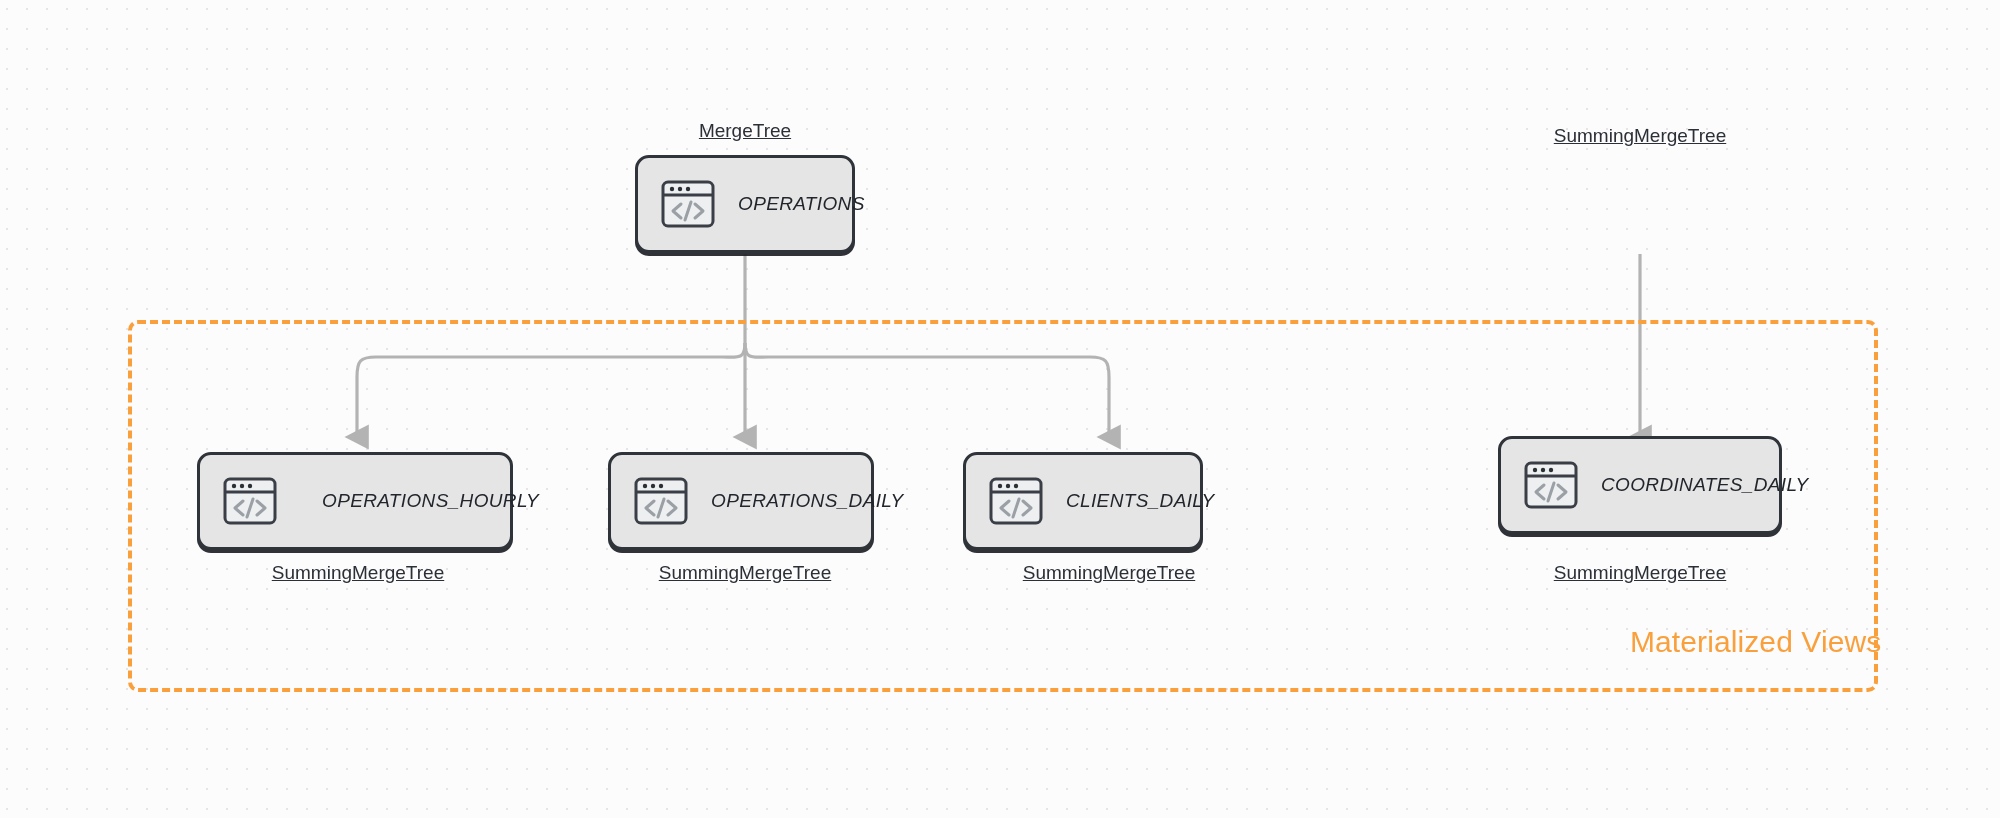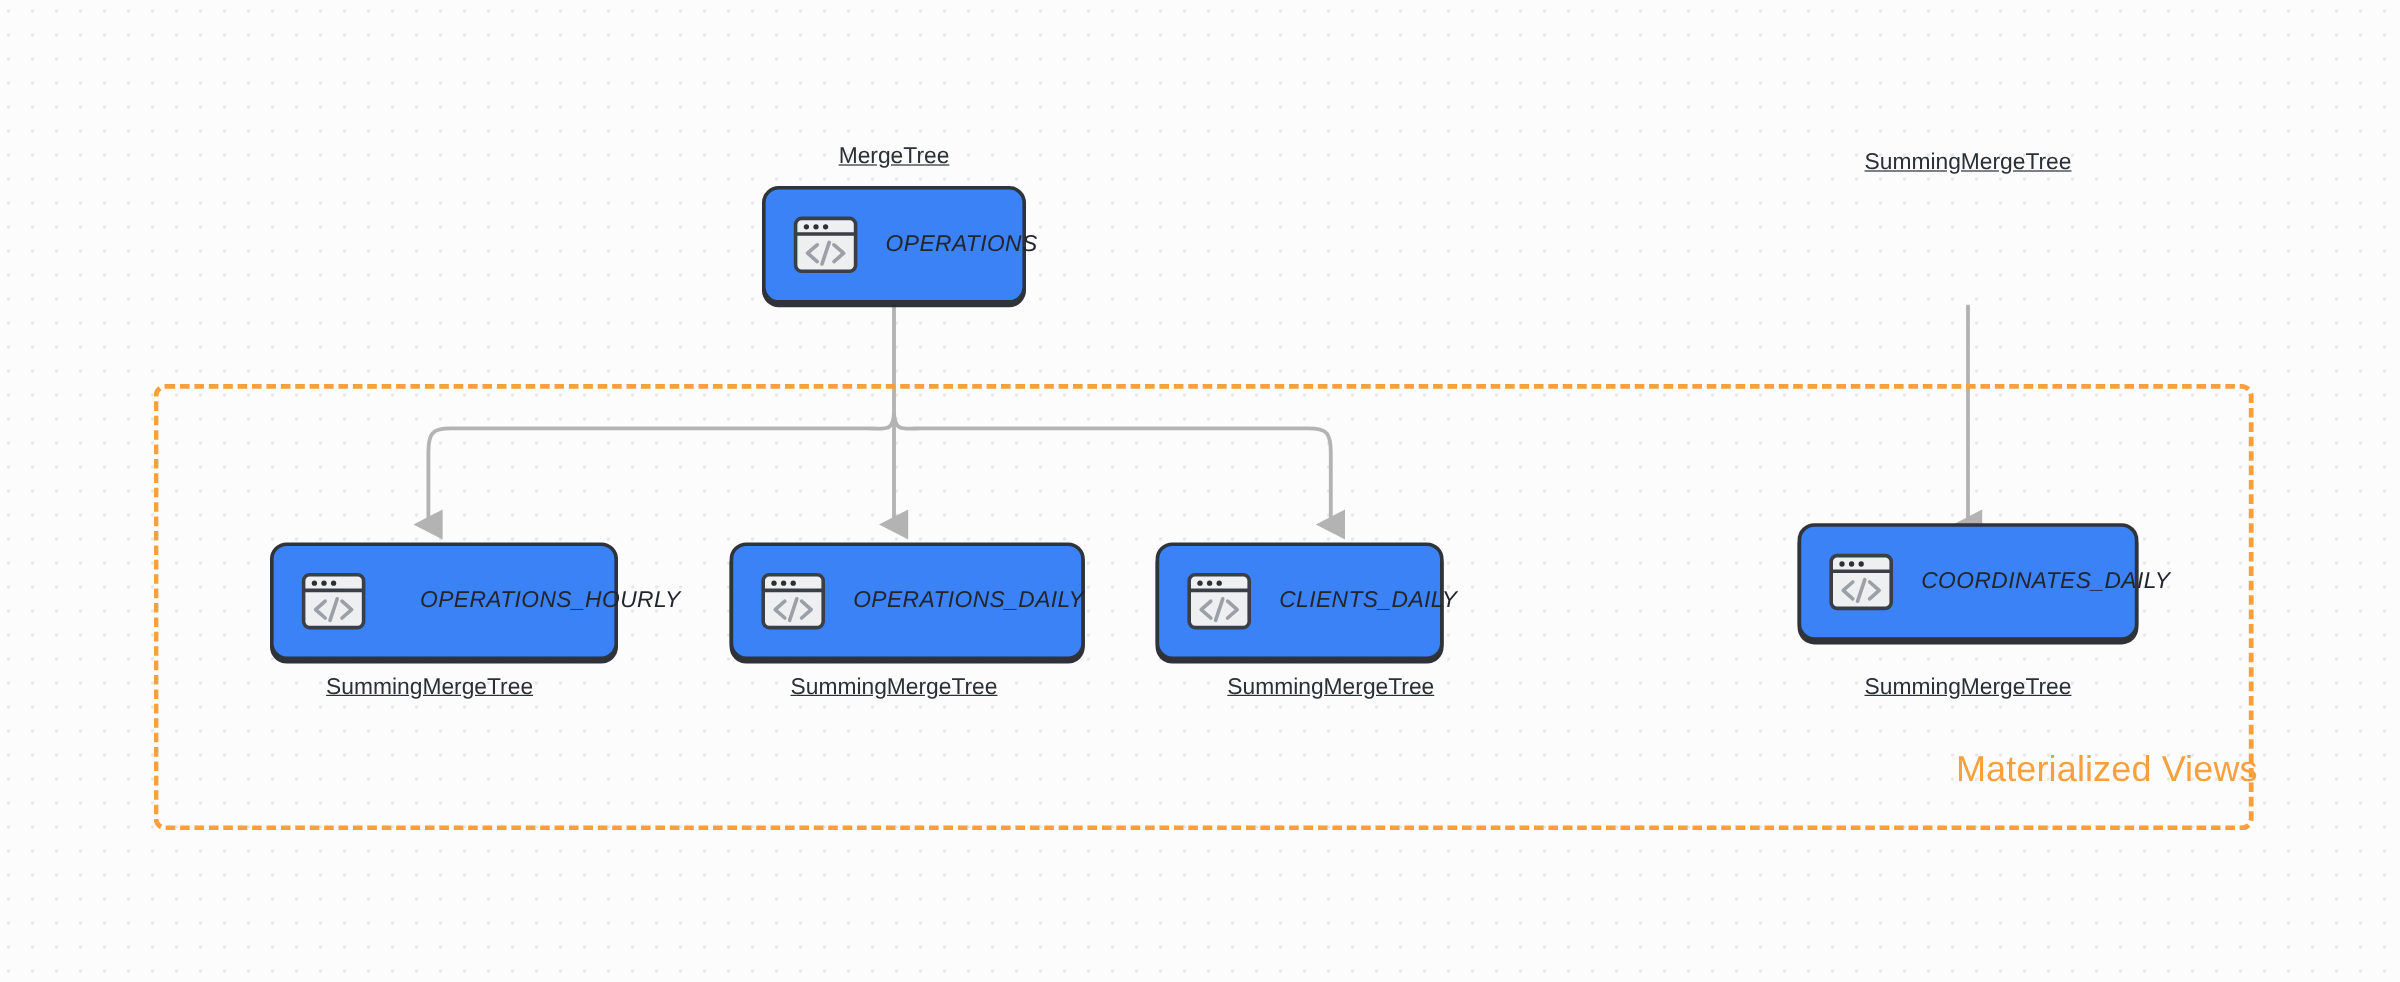--- a/index.html
+++ b/index.html
@@ -46,21 +46,21 @@
     font-family: "Liberation Sans", sans-serif;
     white-space: nowrap;
     letter-spacing: 0.1px;
   }
 
   
   .node {
     position: absolute;
     display: flex;
     align-items: center;
-    background: #3b82f6;
+    background: #e5e5e5;
     border: 3px solid #2f333a;
     border-radius: 14px;
     box-shadow: 0 3px 0 0 rgba(30,33,38,0.92);
     padding: 0 26px 0 22px;
     gap: 22px;
   }
 
   .node-icon {
     flex: 0 0 auto;
     width: 56px;
@@ -136,38 +136,38 @@
         <path d="M 35 26 L 43 33 L 35 40" stroke="#9aa0a6" stroke-width="3" fill="none" stroke-linecap="round" stroke-linejoin="round"></path>
         <path d="M 31 24 L 25 42" stroke="#9aa0a6" stroke-width="3" fill="none" stroke-linecap="round"></path>
       </svg>
     </span>
     <span class="node-label">OPERATIONS</span>
   </div>
 
   <div class="engine-caption" style="left:1485px; top:125px; width:310px;">SummingMergeTree</div>
 
 
-  <div class="node" style="left:225px; top:452px; width:290px; height:98px;gap:44px;">
+  <div class="node" style="left:197px; top:452px; width:316px; height:98px;gap:44px;">
     <span class="node-icon">
       <svg viewBox="0 0 56 52" width="56" height="52" xmlns="http://www.w3.org/2000/svg">
         <rect x="3" y="4" width="50" height="44" rx="5" ry="5" fill="#eeeff0" stroke="#3a3f47" stroke-width="3"></rect>
         <path d="M 3 17 H 53" stroke="#3a3f47" stroke-width="3"></path>
         <circle cx="12" cy="11" r="2.2" fill="#2b2f36"></circle>
         <circle cx="20" cy="11" r="2.2" fill="#2b2f36"></circle>
         <circle cx="28" cy="11" r="2.2" fill="#2b2f36"></circle>
         <path d="M 21 26 L 13 33 L 21 40" stroke="#9aa0a6" stroke-width="3" fill="none" stroke-linecap="round" stroke-linejoin="round"></path>
         <path d="M 35 26 L 43 33 L 35 40" stroke="#9aa0a6" stroke-width="3" fill="none" stroke-linecap="round" stroke-linejoin="round"></path>
         <path d="M 31 24 L 25 42" stroke="#9aa0a6" stroke-width="3" fill="none" stroke-linecap="round"></path>
       </svg>
     </span>
     <span class="node-label">OPERATIONS_HOURLY</span>
   </div>
   <div class="engine-caption" style="left:213px; top:562px; width:290px;">SummingMergeTree</div>
 
-  <div class="node" style="left:608px; top:452px; width:296px; height:98px;">
+  <div class="node" style="left:608px; top:452px; width:266px; height:98px;">
     <span class="node-icon">
       <svg viewBox="0 0 56 52" width="56" height="52" xmlns="http://www.w3.org/2000/svg">
         <rect x="3" y="4" width="50" height="44" rx="5" ry="5" fill="#eeeff0" stroke="#3a3f47" stroke-width="3"></rect>
         <path d="M 3 17 H 53" stroke="#3a3f47" stroke-width="3"></path>
         <circle cx="12" cy="11" r="2.2" fill="#2b2f36"></circle>
         <circle cx="20" cy="11" r="2.2" fill="#2b2f36"></circle>
         <circle cx="28" cy="11" r="2.2" fill="#2b2f36"></circle>
         <path d="M 21 26 L 13 33 L 21 40" stroke="#9aa0a6" stroke-width="3" fill="none" stroke-linecap="round" stroke-linejoin="round"></path>
         <path d="M 35 26 L 43 33 L 35 40" stroke="#9aa0a6" stroke-width="3" fill="none" stroke-linecap="round" stroke-linejoin="round"></path>
         <path d="M 31 24 L 25 42" stroke="#9aa0a6" stroke-width="3" fill="none" stroke-linecap="round"></path>

